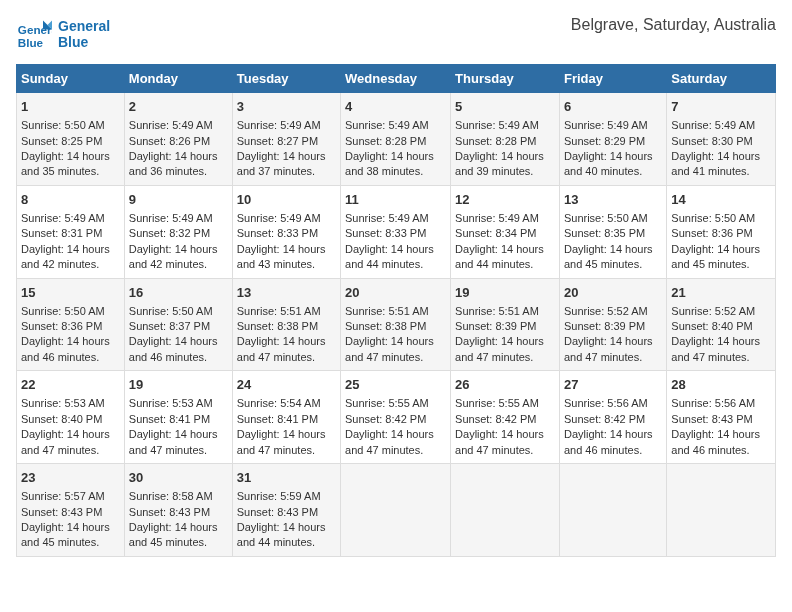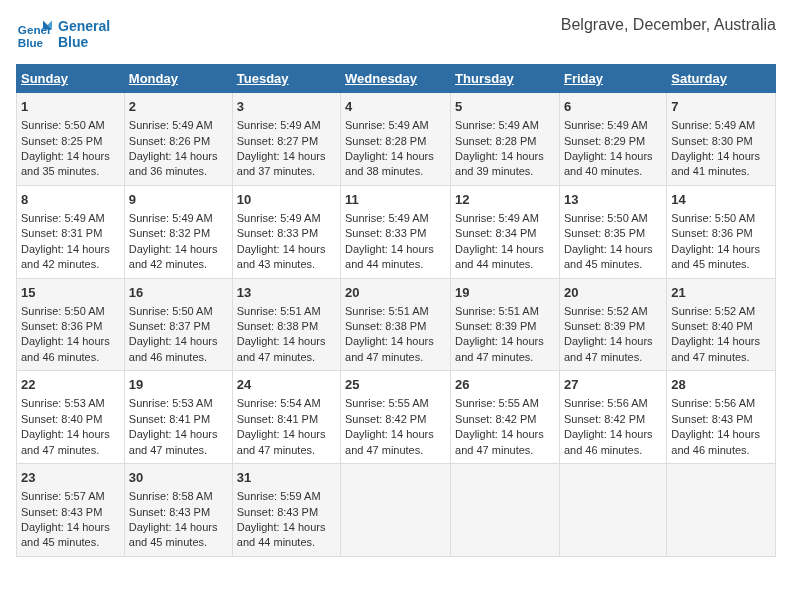--- a/index.html
+++ b/index.html
@@ -43,21 +43,20 @@
       font-size: 11px;
     }
     thead tr th {
       background-color: #2e6da4;
       color: #fff;
       padding: 6px 4px;
       text-align: left;
       font-size: 13px;
       font-weight: bold;
       border: 1px solid #2e6da4;
-      text-decoration: underline;
     }
     tbody tr {
       background: #fff;
     }
     tbody tr:nth-child(odd) {
       background: #f5f5f5;
     }
     tbody td {
       vertical-align: top;
       padding: 5px 4px;
@@ -88,21 +87,21 @@
       <text x="2" y="34" font-size="13" font-weight="bold" fill="#1a6faf">Blue</text>
       <polygon points="30,5 40,15 30,15" fill="#1a6faf"></polygon>
       <polygon points="35,10 40,5 40,15" fill="#4a9fd4"></polygon>
     </svg>
     <div>
       <div style="font-size:14px;font-weight:bold;color:#1a6faf;">General</div>
       <div style="font-size:14px;font-weight:bold;color:#1a6faf;">Blue</div>
     </div>
   </div>
   <div class="title-area">
-    <div class="location-title">Belgrave, December, Australia</div>
+    <div class="location-title">Belgrave, Saturday, Australia</div>
   </div>
 </div>
 
 <table>
   <thead>
     <tr>
       <th>Sunday</th>
       <th>Monday</th>
       <th>Tuesday</th>
       <th>Wednesday</th>

